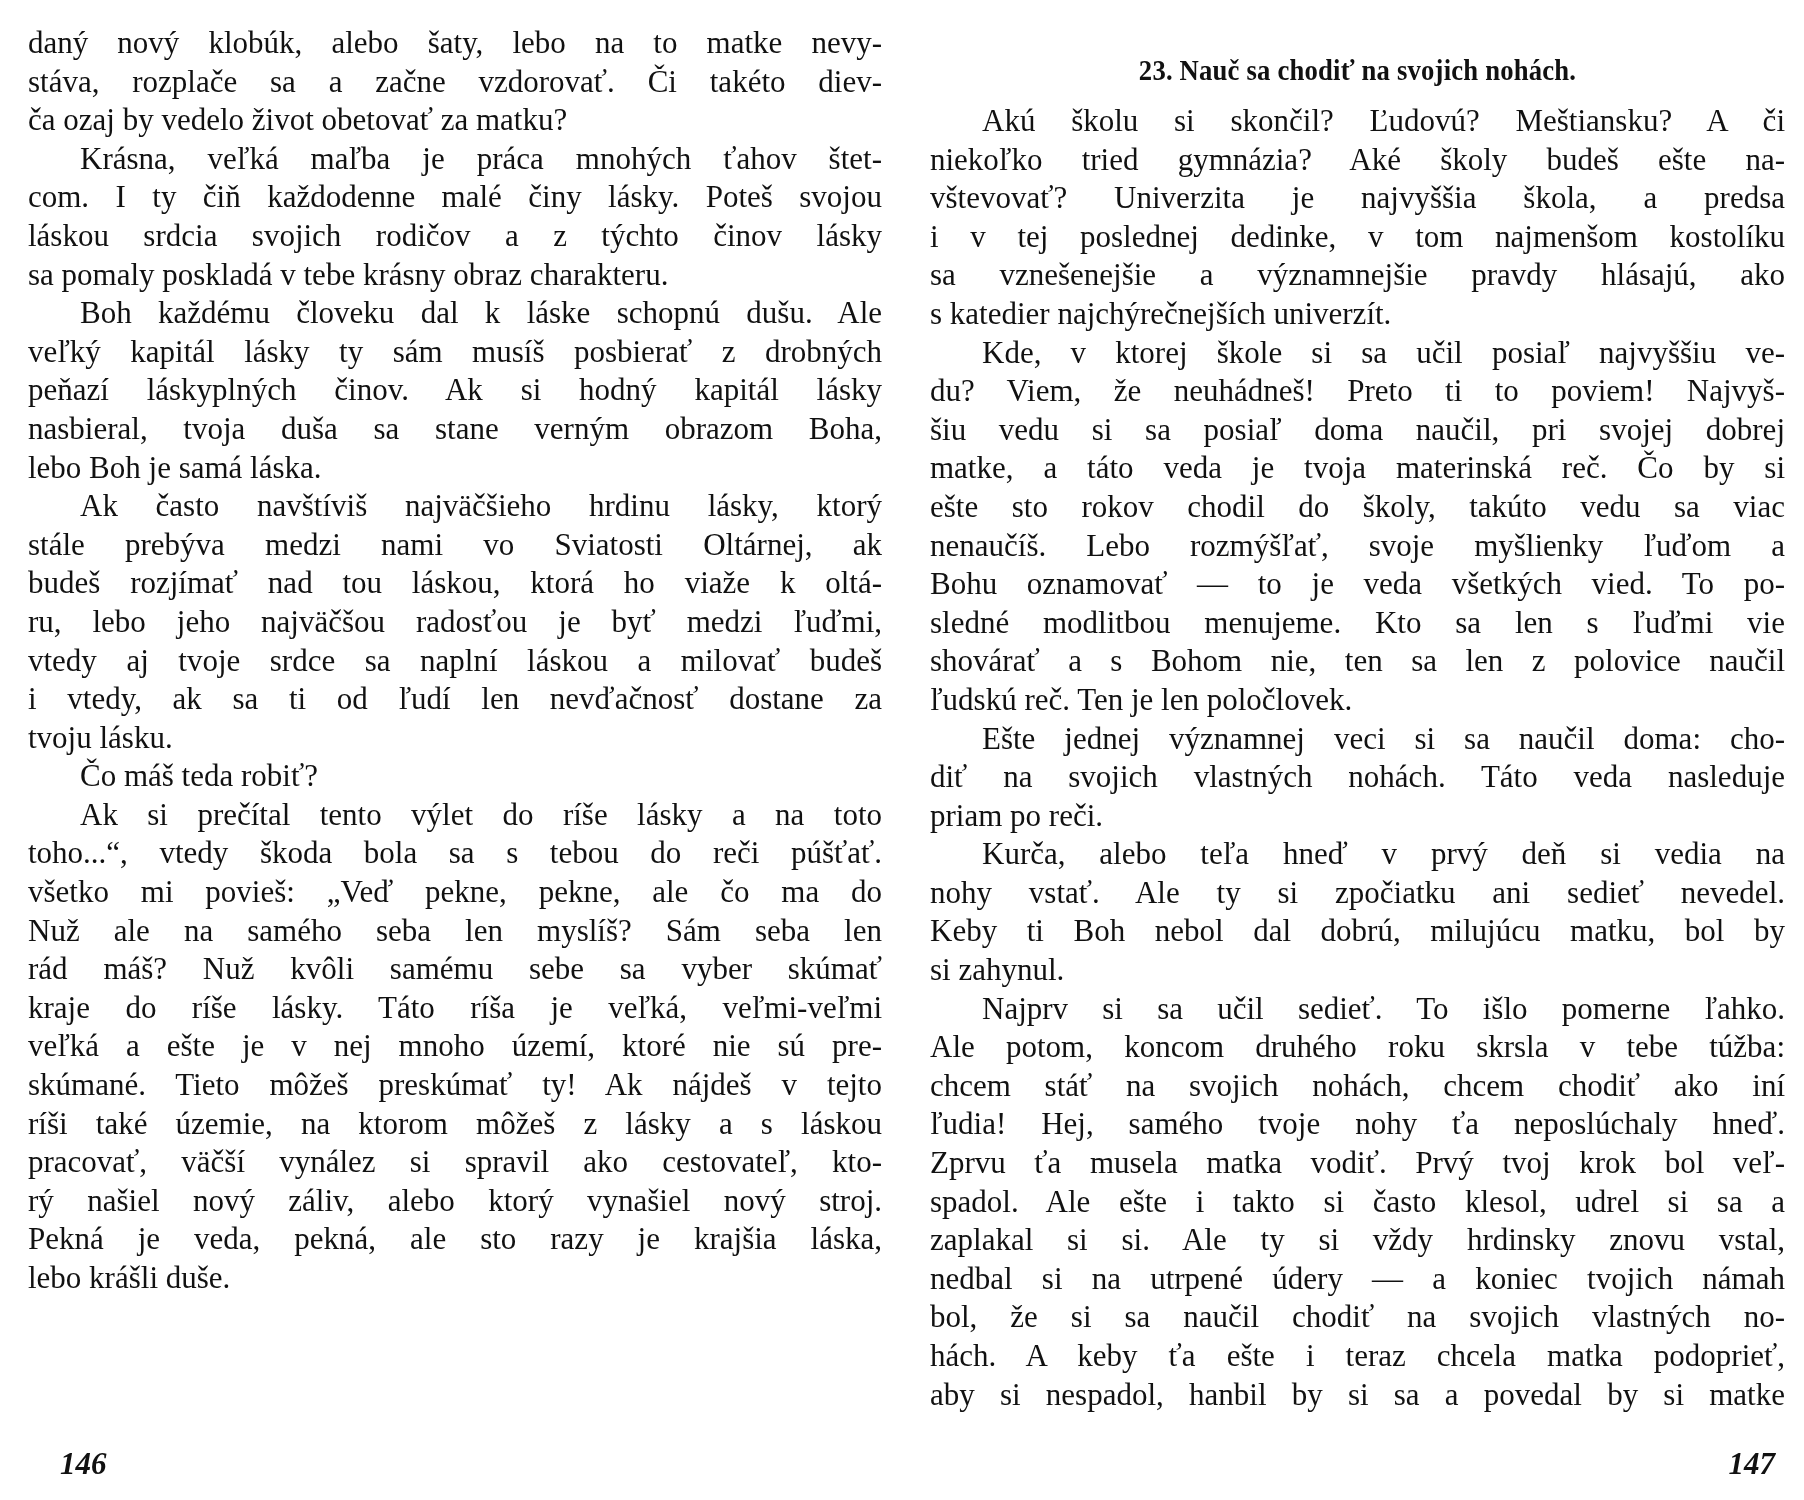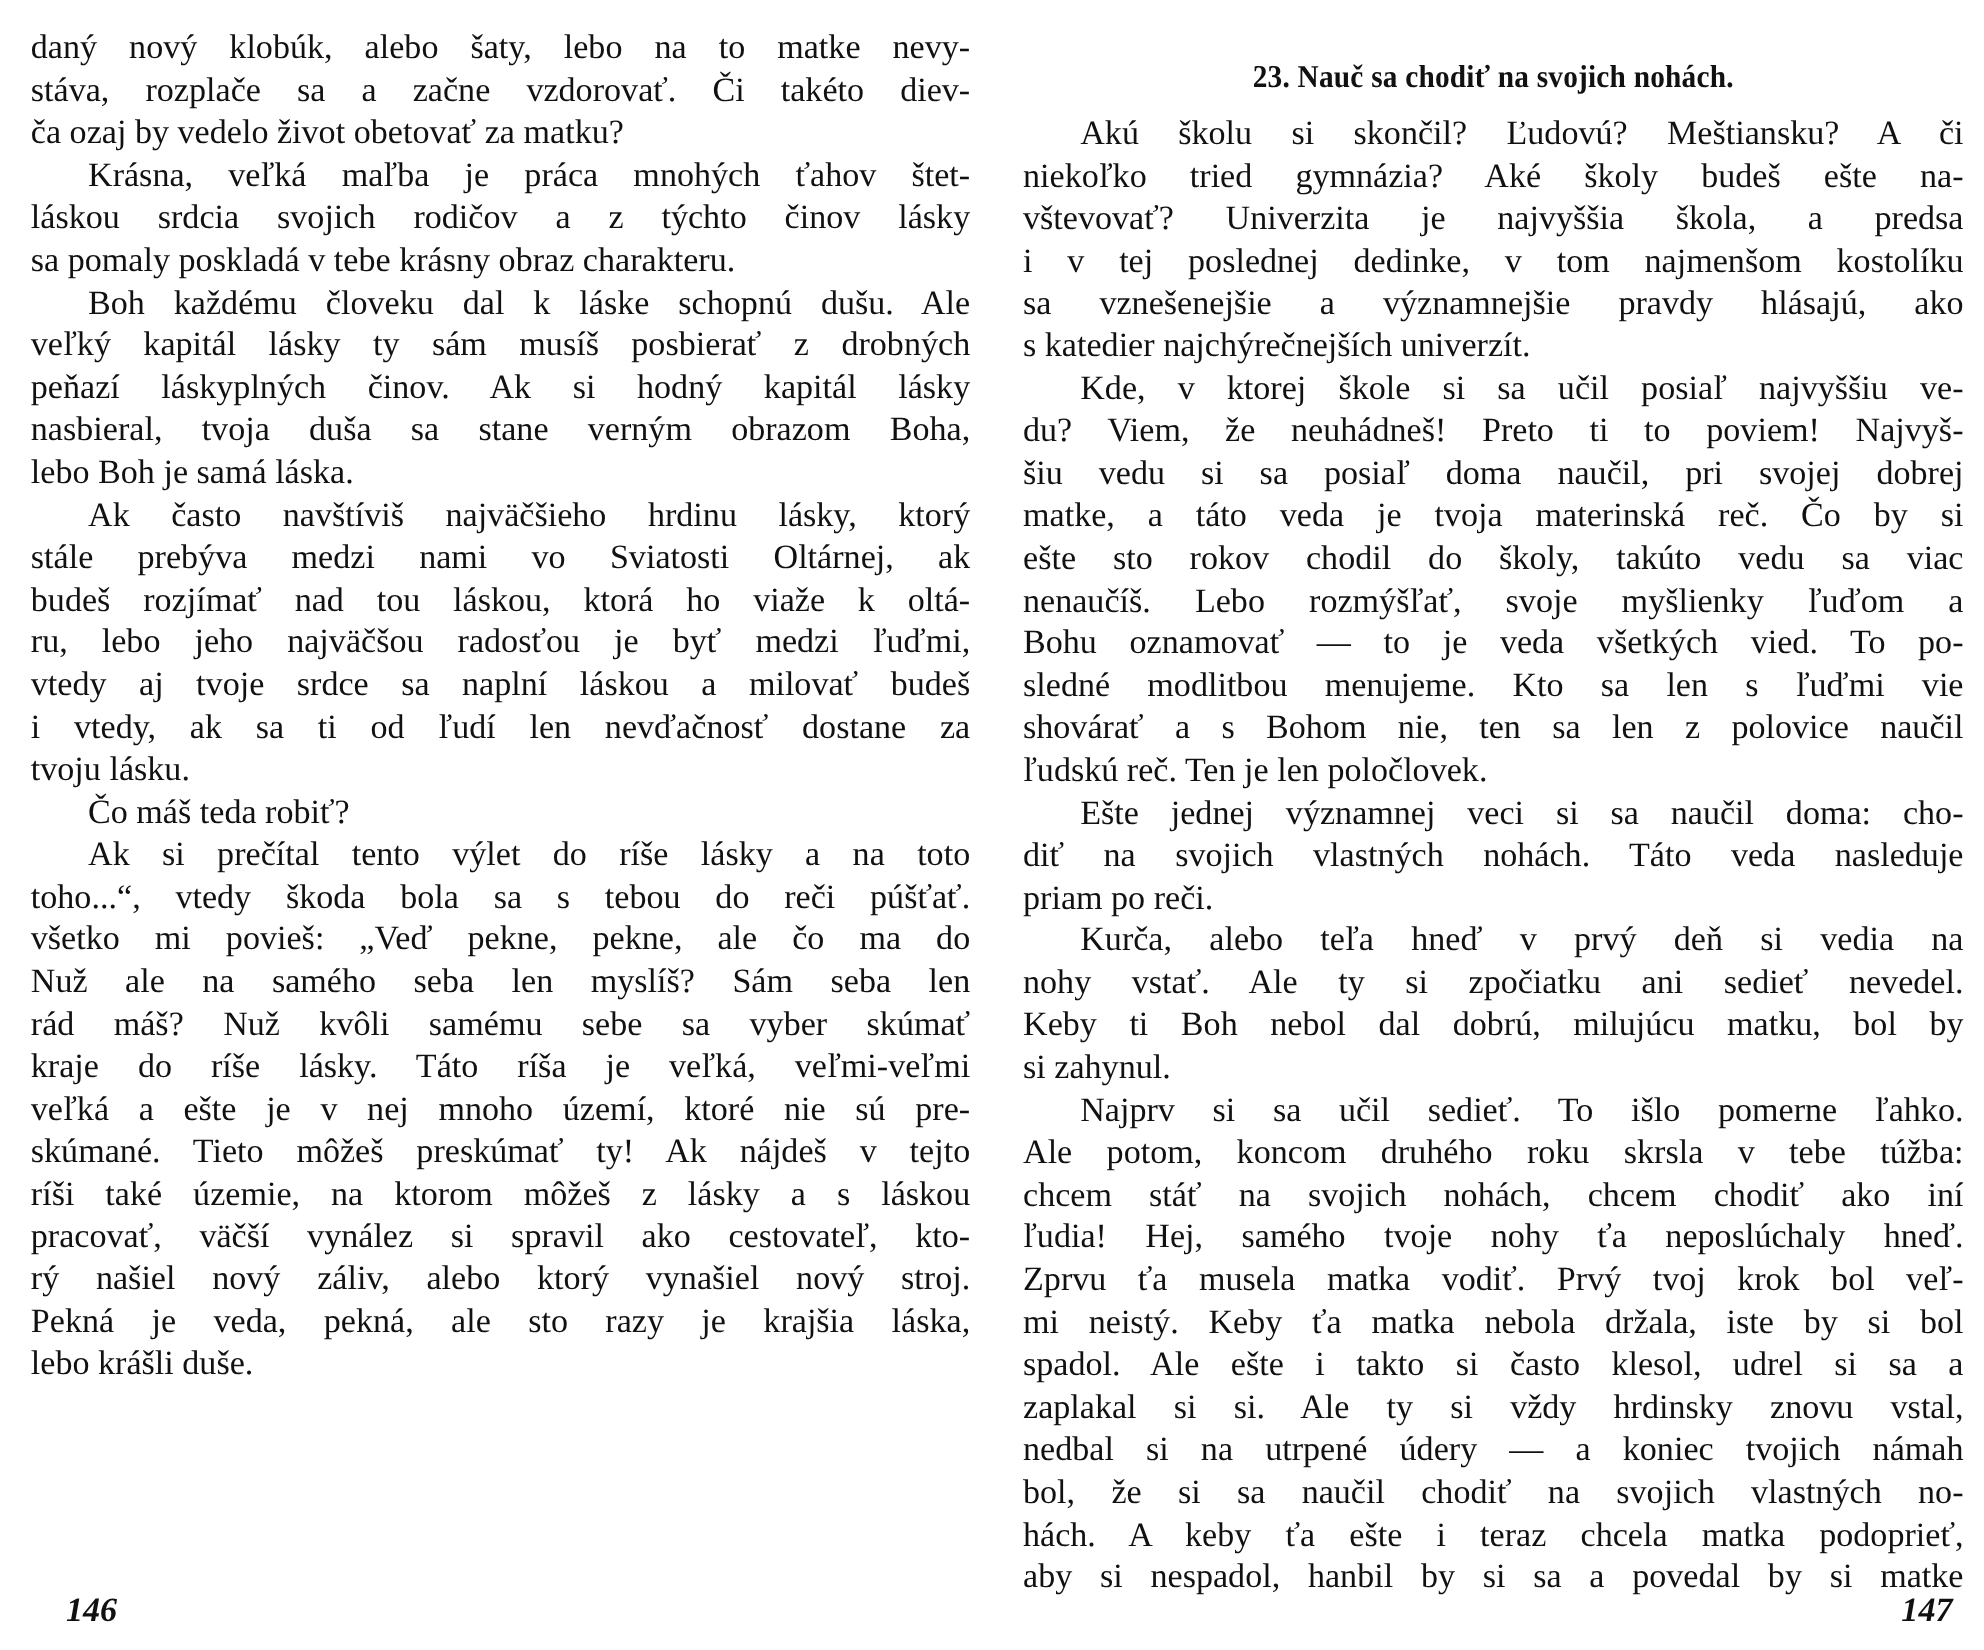--- a/index.html
+++ b/index.html
@@ -74,20 +74,21 @@
 <body>
 
 <div class="spread">
 
   <section class="page page-left">
     <div class="lines">
         <span class="line">daný nový klobúk, alebo šaty, lebo na to matke nevy-</span>
         <span class="line">stáva, rozplače sa a začne vzdorovať. Či takéto diev-</span>
         <span class="line last">ča ozaj by vedelo život obetovať za matku?</span>
         <span class="line indent">Krásna, veľká maľba je práca mnohých ťahov štet-</span>
+        <span class="line">com. I ty čiň každodenne malé činy lásky. Poteš svojou</span>
         <span class="line">láskou srdcia svojich rodičov a z týchto činov lásky</span>
         <span class="line last">sa pomaly poskladá v tebe krásny obraz charakteru.</span>
         <span class="line indent">Boh každému človeku dal k láske schopnú dušu. Ale</span>
         <span class="line">veľký kapitál lásky ty sám musíš posbierať z drobných</span>
         <span class="line">peňazí láskyplných činov. Ak si hodný kapitál lásky</span>
         <span class="line">nasbieral, tvoja duša sa stane verným obrazom Boha,</span>
         <span class="line last">lebo Boh je samá láska.</span>
         <span class="line indent">Ak často navštíviš najväčšieho hrdinu lásky, ktorý</span>
         <span class="line">stále prebýva medzi nami vo Sviatosti Oltárnej, ak</span>
         <span class="line">budeš rozjímať nad tou láskou, ktorá ho viaže k oltá-</span>
@@ -137,21 +138,20 @@
         <span class="line last">priam po reči.</span>
         <span class="line indent">Kurča, alebo teľa hneď v prvý deň si vedia na</span>
         <span class="line">nohy vstať. Ale ty si zpočiatku ani sedieť nevedel.</span>
         <span class="line">Keby ti Boh nebol dal dobrú, milujúcu matku, bol by</span>
         <span class="line last">si zahynul.</span>
         <span class="line indent">Najprv si sa učil sedieť. To išlo pomerne ľahko.</span>
         <span class="line">Ale potom, koncom druhého roku skrsla v tebe túžba:</span>
         <span class="line">chcem stáť na svojich nohách, chcem chodiť ako iní</span>
         <span class="line">ľudia! Hej, samého tvoje nohy ťa neposlúchaly hneď.</span>
         <span class="line">Zprvu ťa musela matka vodiť. Prvý tvoj krok bol veľ-</span>
-        <span class="line">mi neistý. Keby ťa matka nebola držala, iste by si bol</span>
         <span class="line">spadol. Ale ešte i takto si často klesol, udrel si sa a</span>
         <span class="line">zaplakal si si. Ale ty si vždy hrdinsky znovu vstal,</span>
         <span class="line">nedbal si na utrpené údery — a koniec tvojich námah</span>
         <span class="line">bol, že si sa naučil chodiť na svojich vlastných no-</span>
         <span class="line">hách. A keby ťa ešte i teraz chcela matka podoprieť,</span>
         <span class="line">aby si nespadol, hanbil by si sa a povedal by si matke</span>
       </div>
     <div class="page-number">147</div>
   </section>
 

